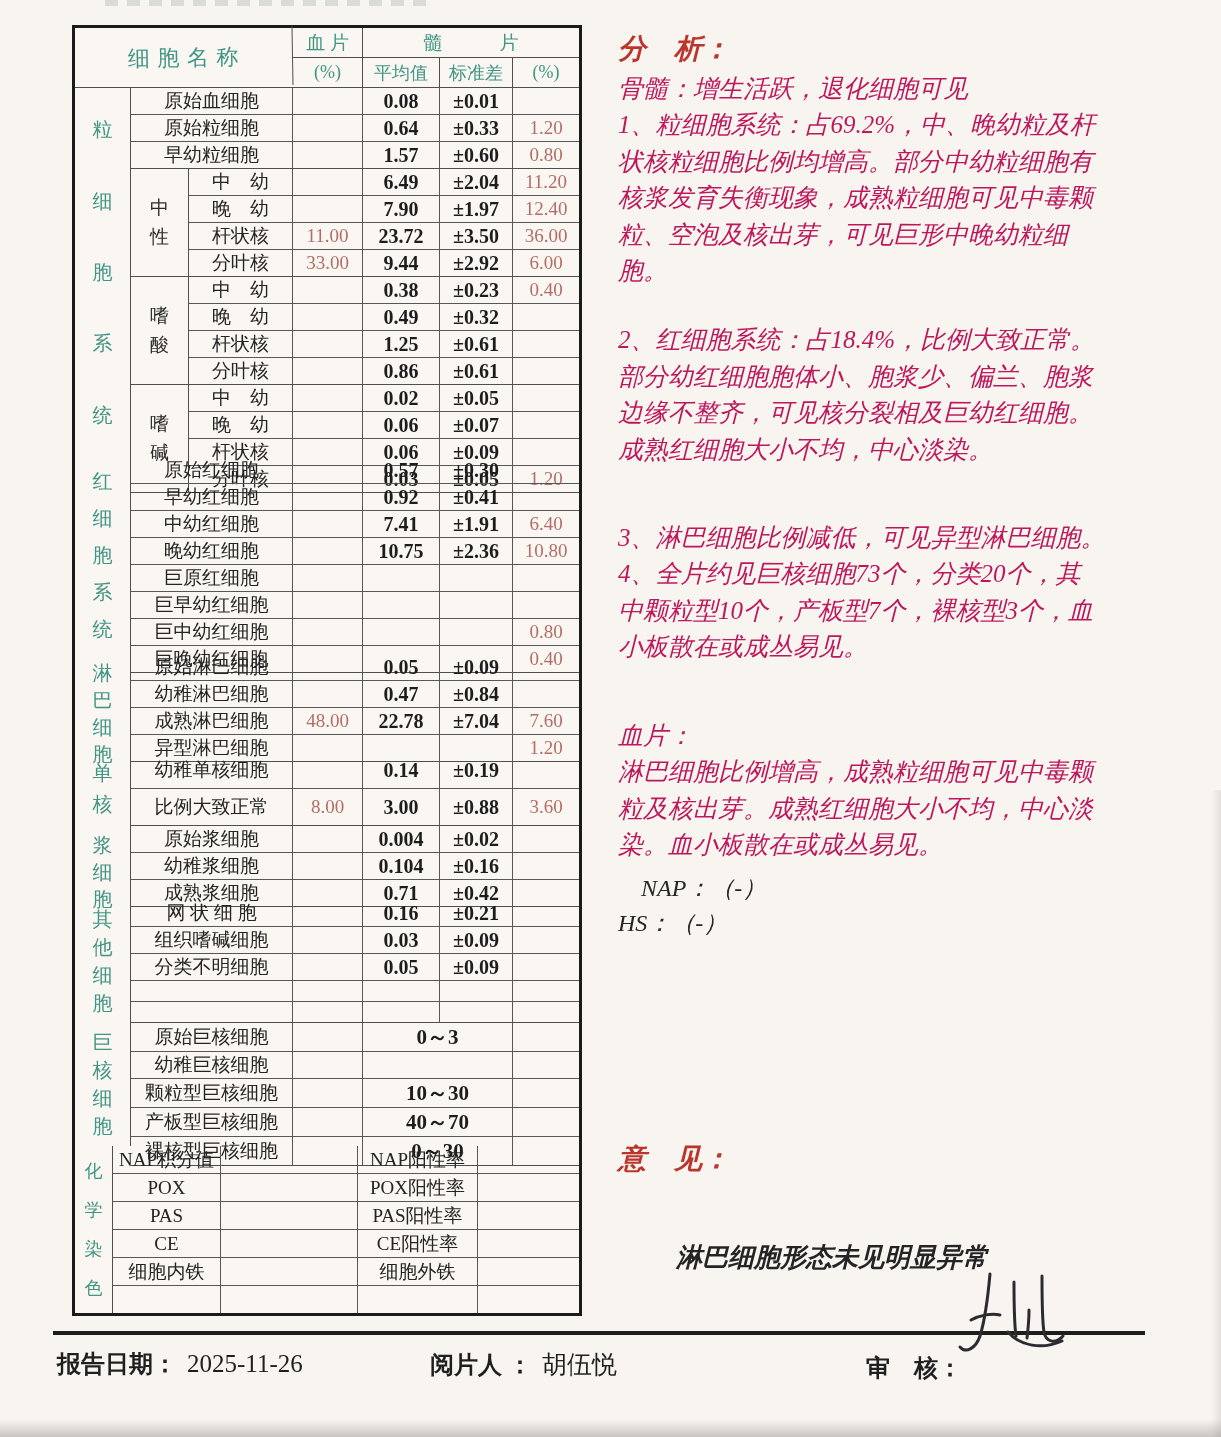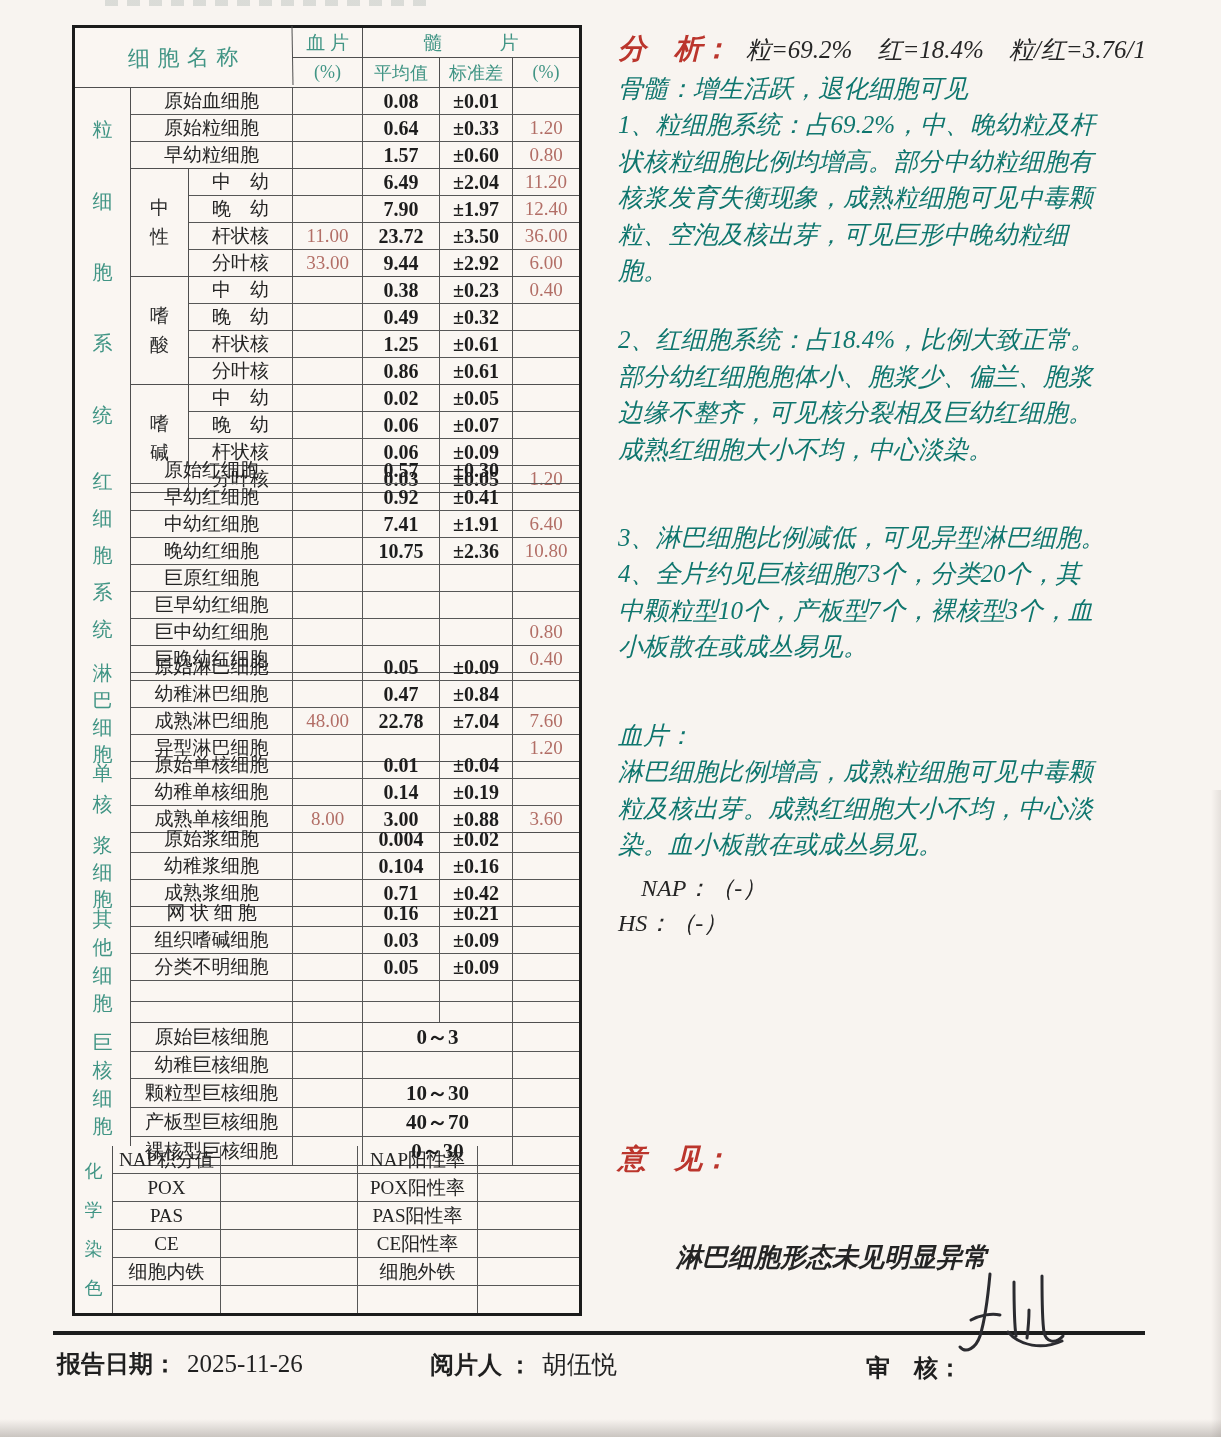--- a/index.html
+++ b/index.html
@@ -56,21 +56,21 @@
   .c-l1{width:108px;}
   .c-b1{width:137px;}
   .c-l2{width:120px;}
   .c-b2{flex:1;}
 
   
   .abs{position:absolute;font-style:italic;}
   .a-title{left:618px;top:30px;display:flex;align-items:baseline;}
   .red-title{color:#bb352c;font-size:28px;font-weight:bold;white-space:pre;}
   .a-summary{font-size:25px;color:#262626;margin-left:16px;white-space:pre;}
-  .apara{font-size:25px;line-height:36.5px;color:#0f766e;width:484px;word-break:break-all;}
+  .apara{font-size:25px;line-height:36.5px;color:#be185d;width:484px;word-break:break-all;}
   .a-marrow{left:618px;top:71px;width:520px;}
   .a-p1{left:618px;top:107px;}
   .a-p2{left:618px;top:322px;}
   .a-p3{left:618px;top:520px;width:530px;}
   .a-p4{left:618px;top:556px;}
   .a-bslabel{left:618px;top:718px;}
   .a-bspara{left:618px;top:754px;}
   .a-nap{left:618px;top:872px;font-size:24px;color:#262626;white-space:pre;margin-left:23px;}
   .a-hs{left:618px;top:907px;font-size:24px;color:#262626;white-space:pre;}
   .o-title{left:618px;top:1140px;}
@@ -369,35 +369,28 @@
         </div>
         <div class="tsec" style="height: 74px;">
           <div class="seclab">
             <span class="vchar">单</span>
             <span class="vchar">核</span>
           </div>
           <div class="secrows">
             <div class="block" style="flex: 3 1 0%;">
               <div class="blockrows">
                 <div class="trow">
-                  <div class="cell c-name">原始单核细胞</div>
-                  <div class="cell c-blood"></div>
-                  <div class="cell c-mean">0.01</div>
-                  <div class="cell c-std">±0.04</div>
-                  <div class="cell c-pct"></div>
-                </div>
-                <div class="trow">
                   <div class="cell c-name">幼稚单核细胞</div>
                   <div class="cell c-blood"></div>
                   <div class="cell c-mean">0.14</div>
                   <div class="cell c-std">±0.19</div>
                   <div class="cell c-pct"></div>
                 </div>
                 <div class="trow">
-                  <div class="cell c-name">成熟单核细胞</div>
+                  <div class="cell c-name">比例大致正常</div>
                   <div class="cell c-blood">8.00</div>
                   <div class="cell c-mean">3.00</div>
                   <div class="cell c-std">±0.88</div>
                   <div class="cell c-pct">3.60</div>
                 </div>
               </div>
             </div>
           </div>
         </div>
         <div class="tsec" style="height: 74px;">
@@ -575,21 +568,20 @@
                 </div>
               </div>
             </div>
           </div>
         </div>
       </div>
   </div>
 
   <div class="abs a-title">
     <span class="red-title">分　析：</span>
-    <span class="a-summary">粒=69.2%　红=18.4%　粒/红=3.76/1</span>
   </div>
   <div class="abs apara a-marrow">骨髓：增生活跃，退化细胞可见</div>
   <div class="abs apara a-p1">1、粒细胞系统：占69.2%，中、晚幼粒及杆状核粒细胞比例均增高。部分中幼粒细胞有核浆发育失衡现象，成熟粒细胞可见中毒颗粒、空泡及核出芽，可见巨形中晚幼粒细胞。</div>
   <div class="abs apara a-p2">2、红细胞系统：占18.4%，比例大致正常。部分幼红细胞胞体小、胞浆少、偏兰、胞浆边缘不整齐，可见核分裂相及巨幼红细胞。成熟红细胞大小不均，中心淡染。</div>
   <div class="abs apara a-p3">3、淋巴细胞比例减低，可见异型淋巴细胞。</div>
   <div class="abs apara a-p4">4、全片约见巨核细胞73个，分类20个，其中颗粒型10个，产板型7个，裸核型3个，血小板散在或成丛易见。</div>
   <div class="abs apara a-bslabel">血片：</div>
   <div class="abs apara a-bspara">淋巴细胞比例增高，成熟粒细胞可见中毒颗粒及核出芽。成熟红细胞大小不均，中心淡染。血小板散在或成丛易见。</div>
   <div class="abs a-nap">NAP：（-）</div>
   <div class="abs a-hs">HS：（-）</div>

